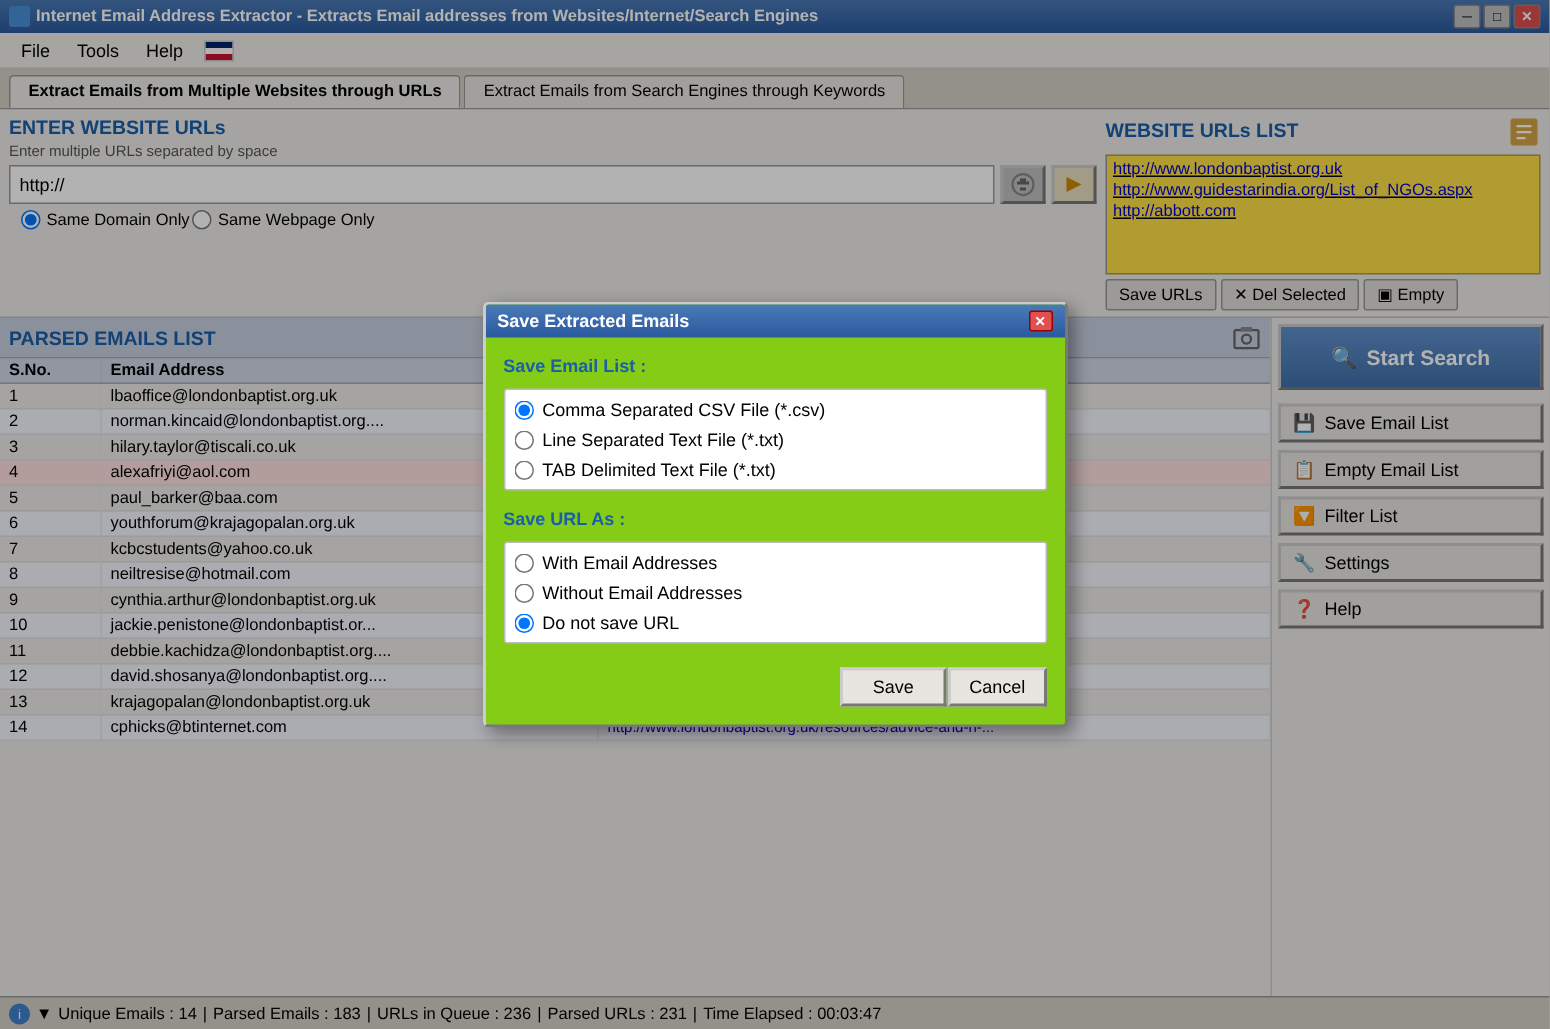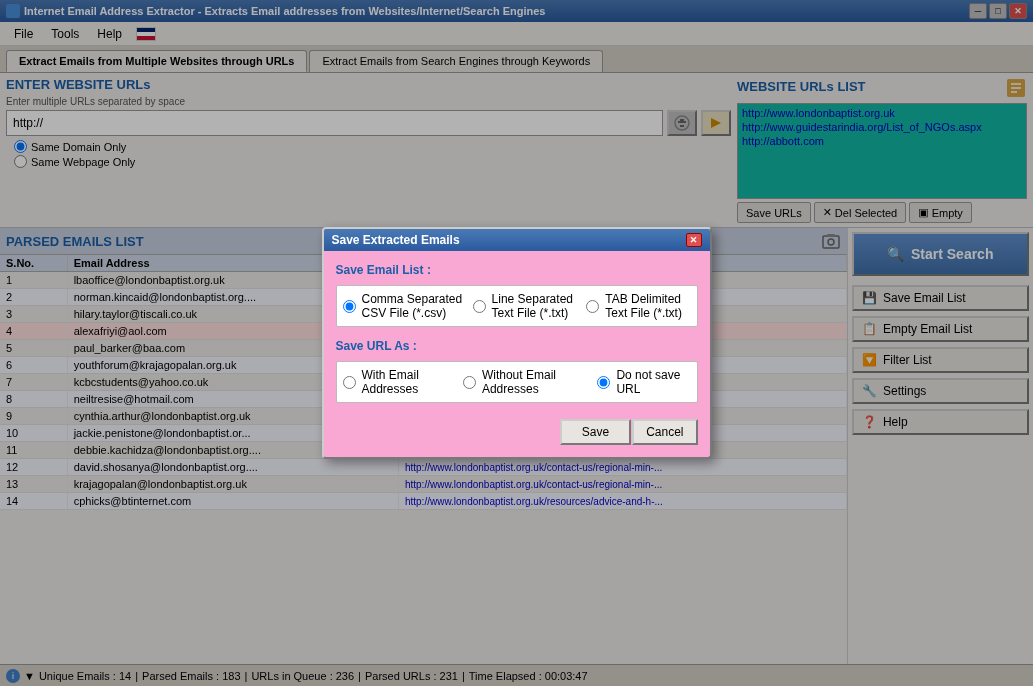--- a/index.html
+++ b/index.html
@@ -71,24 +71,24 @@
       width: 30px; height: 26px; background: #e8e0c0; border: 2px outset #ccc;
       cursor: pointer; display: flex; align-items: center; justify-content: center;
       font-size: 16px; color: #cc8800;
     }
     .url-link-btn {
       width: 30px; height: 26px; background: #c0c0c0; border: 2px outset #ccc;
       cursor: pointer; display: flex; align-items: center; justify-content: center;
     }
 
     
-    .radio-options { padding: 4px 8px; display: flex; flex-direction: column; gap: 2px; justify-content: center; }
+    .radio-options { padding: 4px 8px; display: flex; flex-direction: row; gap: 2px; }
     .radio-option { display: flex; align-items: center; gap: 4px; font-size: 11px; cursor: pointer; }
     .radio-option input { margin: 0; }
-    .url-list-box { border: 1px solid #999; background: #14b8a6; height: 96px; overflow-y: auto; font-size: 11px; padding: 2px; }
+    .url-list-box { border: 1px solid #999; background: #fde047; height: 80px; overflow-y: auto; font-size: 11px; padding: 2px; text-decoration: underline; }
     .url-list-item { padding: 1px 2px; color: #0000cc; }
 
     
     .body-area { display: flex; flex: 1; overflow: hidden; }
 
     
     .left-panel { flex: 1; display: flex; flex-direction: column; border-right: 1px solid #ccc; overflow: hidden; }
     .email-table { width: 100%; border-collapse: collapse; font-size: 11px; }
     .email-table th { background: #d0d8e8; padding: 2px 6px; text-align: left; border-bottom: 1px solid #aaa; border-right: 1px solid #ccc; font-weight: bold; }
     .email-table td { padding: 2px 6px; border-bottom: 1px solid #e0e0e0; border-right: 1px solid #e8e8e8; }
@@ -122,34 +122,34 @@
     }
     .status-info-icon { width: 14px; height: 14px; background: #4080cc; border-radius: 50%; color: white; font-size: 9px; display: flex; align-items: center; justify-content: center; cursor: pointer; }
 
     
     .modal-overlay {
       position: fixed; top: 0; left: 0; width: 100%; height: 100%;
       background: rgba(0,0,0,0.3); z-index: 100;
       display: flex; align-items: center; justify-content: center;
     }
     .modal {
-      background: #f9a8d4; border: 2px outset #ccc; border-radius: 4px;
+      background: #84cc16; border: 2px outset #ccc; border-radius: 4px;
       width: 390px; box-shadow: 4px 4px 12px rgba(0,0,0,0.4);
       padding: 0;
     }
     .modal-title-bar {
       background: linear-gradient(to bottom, #4a7ab5, #2a5a9f);
       color: white; padding: 4px 8px; font-size: 12px; font-weight: bold;
       display: flex; align-items: center; justify-content: space-between;
       border-radius: 2px 2px 0 0;
     }
     .modal-close-btn { width: 16px; height: 14px; background: #e05050; border: 1px solid #900; border-radius: 2px; color: white; font-size: 9px; cursor: pointer; display: flex; align-items: center; justify-content: center; }
     .modal-body { padding: 12px; }
     .modal-section-label { color: #1a5fa8; font-weight: bold; font-size: 12px; margin-bottom: 8px; }
-    .modal-radio-group { display: flex; gap: 6px; margin-bottom: 12px; padding: 6px; border: 1px solid #bbb; background: white; border-radius: 2px; }
+    .modal-radio-group { display: flex; flex-direction: column; gap: 6px; margin-bottom: 12px; padding: 6px; border: 1px solid #bbb; background: white; border-radius: 2px; }
     .modal-radio { display: flex; align-items: center; gap: 6px; font-size: 12px; cursor: pointer; }
     .modal-radio input { margin: 0; cursor: pointer; }
     .modal-footer { display: flex; justify-content: flex-end; gap: 1px; padding-top: 4px; }
     .modal-save-btn { padding: 4px 20px; background: #e8e5e0; border: 2px outset #ccc; cursor: pointer; font-size: 12px; }
     .modal-cancel-btn { padding: 4px 12px; background: #e8e5e0; border: 2px outset #ccc; cursor: pointer; font-size: 12px; }
   </style>
 </head>
 <body>
 
 <div class="title-bar">

